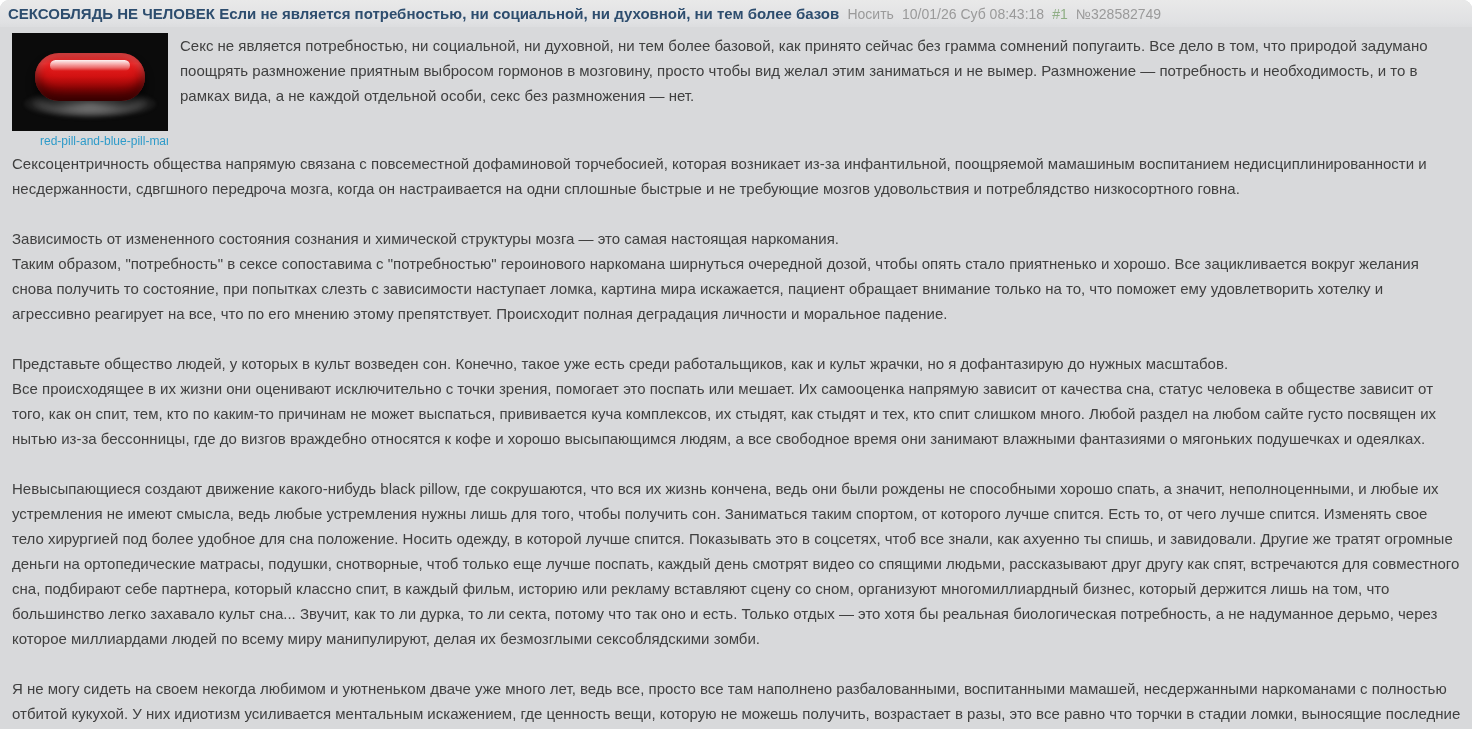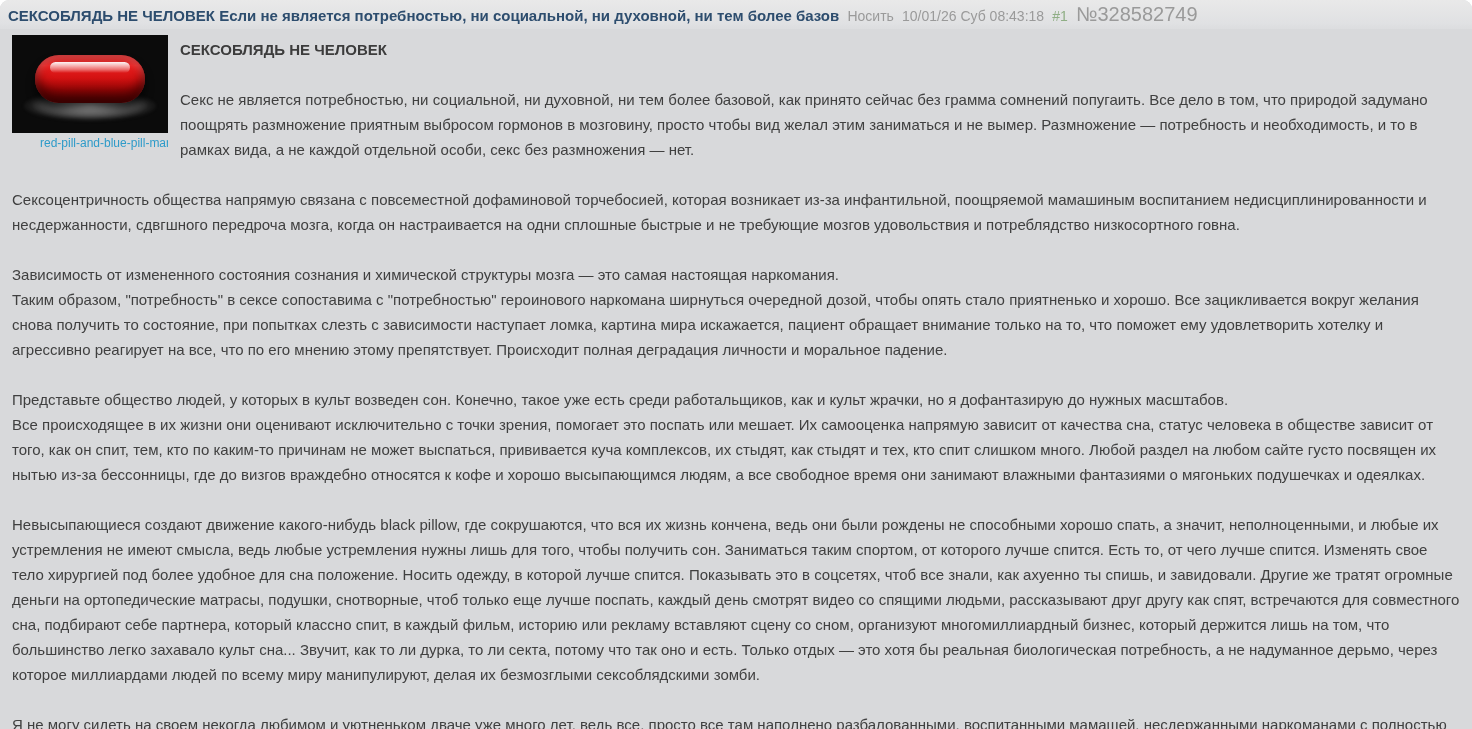--- a/index.html
+++ b/index.html
@@ -25,21 +25,21 @@
     font-size: 15px;
     line-height: 18px;
   }
   .thread-title {
     font-weight: bold;
     color: #2d4d6e;
   }
   .meta { color: #9a9a9a; font-size: 14px; font-weight: normal; }
   .meta-sep { display: inline-block; width: 4px; }
   .post-ordinal { color: #8fae85; font-size: 14px; }
-  .post-number { color: #9a9a9a; font-size: 20px; }
+  .post-number { color: #9a9a9a; font-size: 14px; }
 
   
   .post {
     padding: 6px 10px 8px 12px;
     color: #404040;
     font-size: 15px;
     line-height: 25px;
   }
   .figure {
     float: left;
@@ -133,21 +133,20 @@
     <div class="figure">
       <div class="thumb">
         <div class="pill-platform"></div>
         <div class="pill">
           <div class="pill-gloss"></div>
         </div>
       </div>
       <a class="filename">red-pill-and-blue-pill-man…</a>
     </div>
 
-    <div class="subject">СЕКСОБЛЯДЬ НЕ ЧЕЛОВЕК</div>
 
     <div class="para">Секс не является потребностью, ни социальной, ни духовной, ни тем более базовой, как принято сейчас без грамма сомнений попугаить. Все дело в том, что природой задумано поощрять размножение приятным выбросом гормонов в мозговину, просто чтобы вид желал этим заниматься и не вымер. Размножение — потребность и необходимость, и то в рамках вида, а не каждой отдельной особи, секс без размножения — нет.</div>
     <div class="para para--clear">Сексоцентричность общества напрямую связана с повсеместной дофаминовой торчебосией, которая возникает из-за инфантильной, поощряемой мамашиным воспитанием недисциплинированности и несдержанности, сдвгшного передроча мозга, когда он настраивается на одни сплошные быстрые и не требующие мозгов удовольствия и потреблядство низкосортного говна.</div>
     <div class="para para--clear">Зависимость от измененного состояния сознания и химической структуры мозга — это самая настоящая наркомания.
 Таким образом, "потребность" в сексе сопоставима с "потребностью" героинового наркомана ширнуться очередной дозой, чтобы опять стало приятненько и хорошо. Все зацикливается вокруг желания снова получить то состояние, при попытках слезть с зависимости наступает ломка, картина мира искажается, пациент обращает внимание только на то, что поможет ему удовлетворить хотелку и агрессивно реагирует на все, что по его мнению этому препятствует. Происходит полная деградация личности и моральное падение.</div>
     <div class="para para--clear">Представьте общество людей, у которых в культ возведен сон. Конечно, такое уже есть среди работальщиков, как и культ жрачки, но я дофантазирую до нужных масштабов.
 Все происходящее в их жизни они оценивают исключительно с точки зрения, помогает это поспать или мешает. Их самооценка напрямую зависит от качества сна, статус человека в обществе зависит от того, как он спит, тем, кто по каким-то причинам не может выспаться, прививается куча комплексов, их стыдят, как стыдят и тех, кто спит слишком много. Любой раздел на любом сайте густо посвящен их нытью из-за бессонницы, где до визгов враждебно относятся к кофе и хорошо высыпающимся людям, а все свободное время они занимают влажными фантазиями о мягоньких подушечках и одеялках.</div>
     <div class="para para--clear">Невысыпающиеся создают движение какого-нибудь black pillow, где сокрушаются, что вся их жизнь кончена, ведь они были рождены не способными хорошо спать, а значит, неполноценными, и любые их устремления не имеют смысла, ведь любые устремления нужны лишь для того, чтобы получить сон. Заниматься таким спортом, от которого лучше спится. Есть то, от чего лучше спится. Изменять свое тело хирургией под более удобное для сна положение. Носить одежду, в которой лучше спится. Показывать это в соцсетях, чтоб все знали, как ахуенно ты спишь, и завидовали. Другие же тратят огромные деньги на ортопедические матрасы, подушки, снотворные, чтоб только еще лучше поспать, каждый день смотрят видео со спящими людьми, рассказывают друг другу как спят, встречаются для совместного сна, подбирают себе партнера, который классно спит, в каждый фильм, историю или рекламу вставляют сцену со сном, организуют многомиллиардный бизнес, который держится лишь на том, что большинство легко захавало культ сна... Звучит, как то ли дурка, то ли секта, потому что так оно и есть. Только отдых — это хотя бы реальная биологическая потребность, а не надуманное дерьмо, через которое миллиардами людей по всему миру манипулируют, делая их безмозглыми сексоблядскими зомби.</div>
     <div class="para para--clear">Я не могу сидеть на своем некогда любимом и уютненьком дваче уже много лет, ведь все, просто все там наполнено разбалованными, воспитанными мамашей, несдержанными наркоманами с полностью отбитой кукухой. У них идиотизм усиливается ментальным искажением, где ценность вещи, которую не можешь получить, возрастает в разы, это все равно что торчки в стадии ломки, выносящие последние предметы из дома ради одной дозы. Все явления жизни, взаимоотношения и человеческую деятельность они воспринимают через свой хуй и придуманные идиотические понятия блэкпиллов, инцелов, коупингов, ну вы сами слышали эту мерзость наверняка, такой же зомбированный слог, как у психотерапийного левачья. Если не повезло родиться в 5%, 1%, 0,0001% генетических победителей, то твоя жизнь не имеит смысла,
 ведь ты никада не сунешь хуй в вонючие шматы кожи между жирной рогатки, и любые твои поступки — жалкие попытки вылезаторства. Их бред дошел до того, что заниматься своим телом, здоровьем, осваивать навыки — коупинк стримящивася амигана, т.е они убеждены, что человек должен мыться, заниматься самым базовым спортом, увлекаться чем-либо и выглядеть хорошо не ради здоровья, уважения к себе и человечности, а чтобы за это поебаться в пизду. Я не знаю, с чем вообще сравнивать такой уровень помешательства и как после этого можно считать больными и бредящими тех, кто просто слышит голоса или думает, что за ним следят спецслужбы через камеры в глазах...</div>

